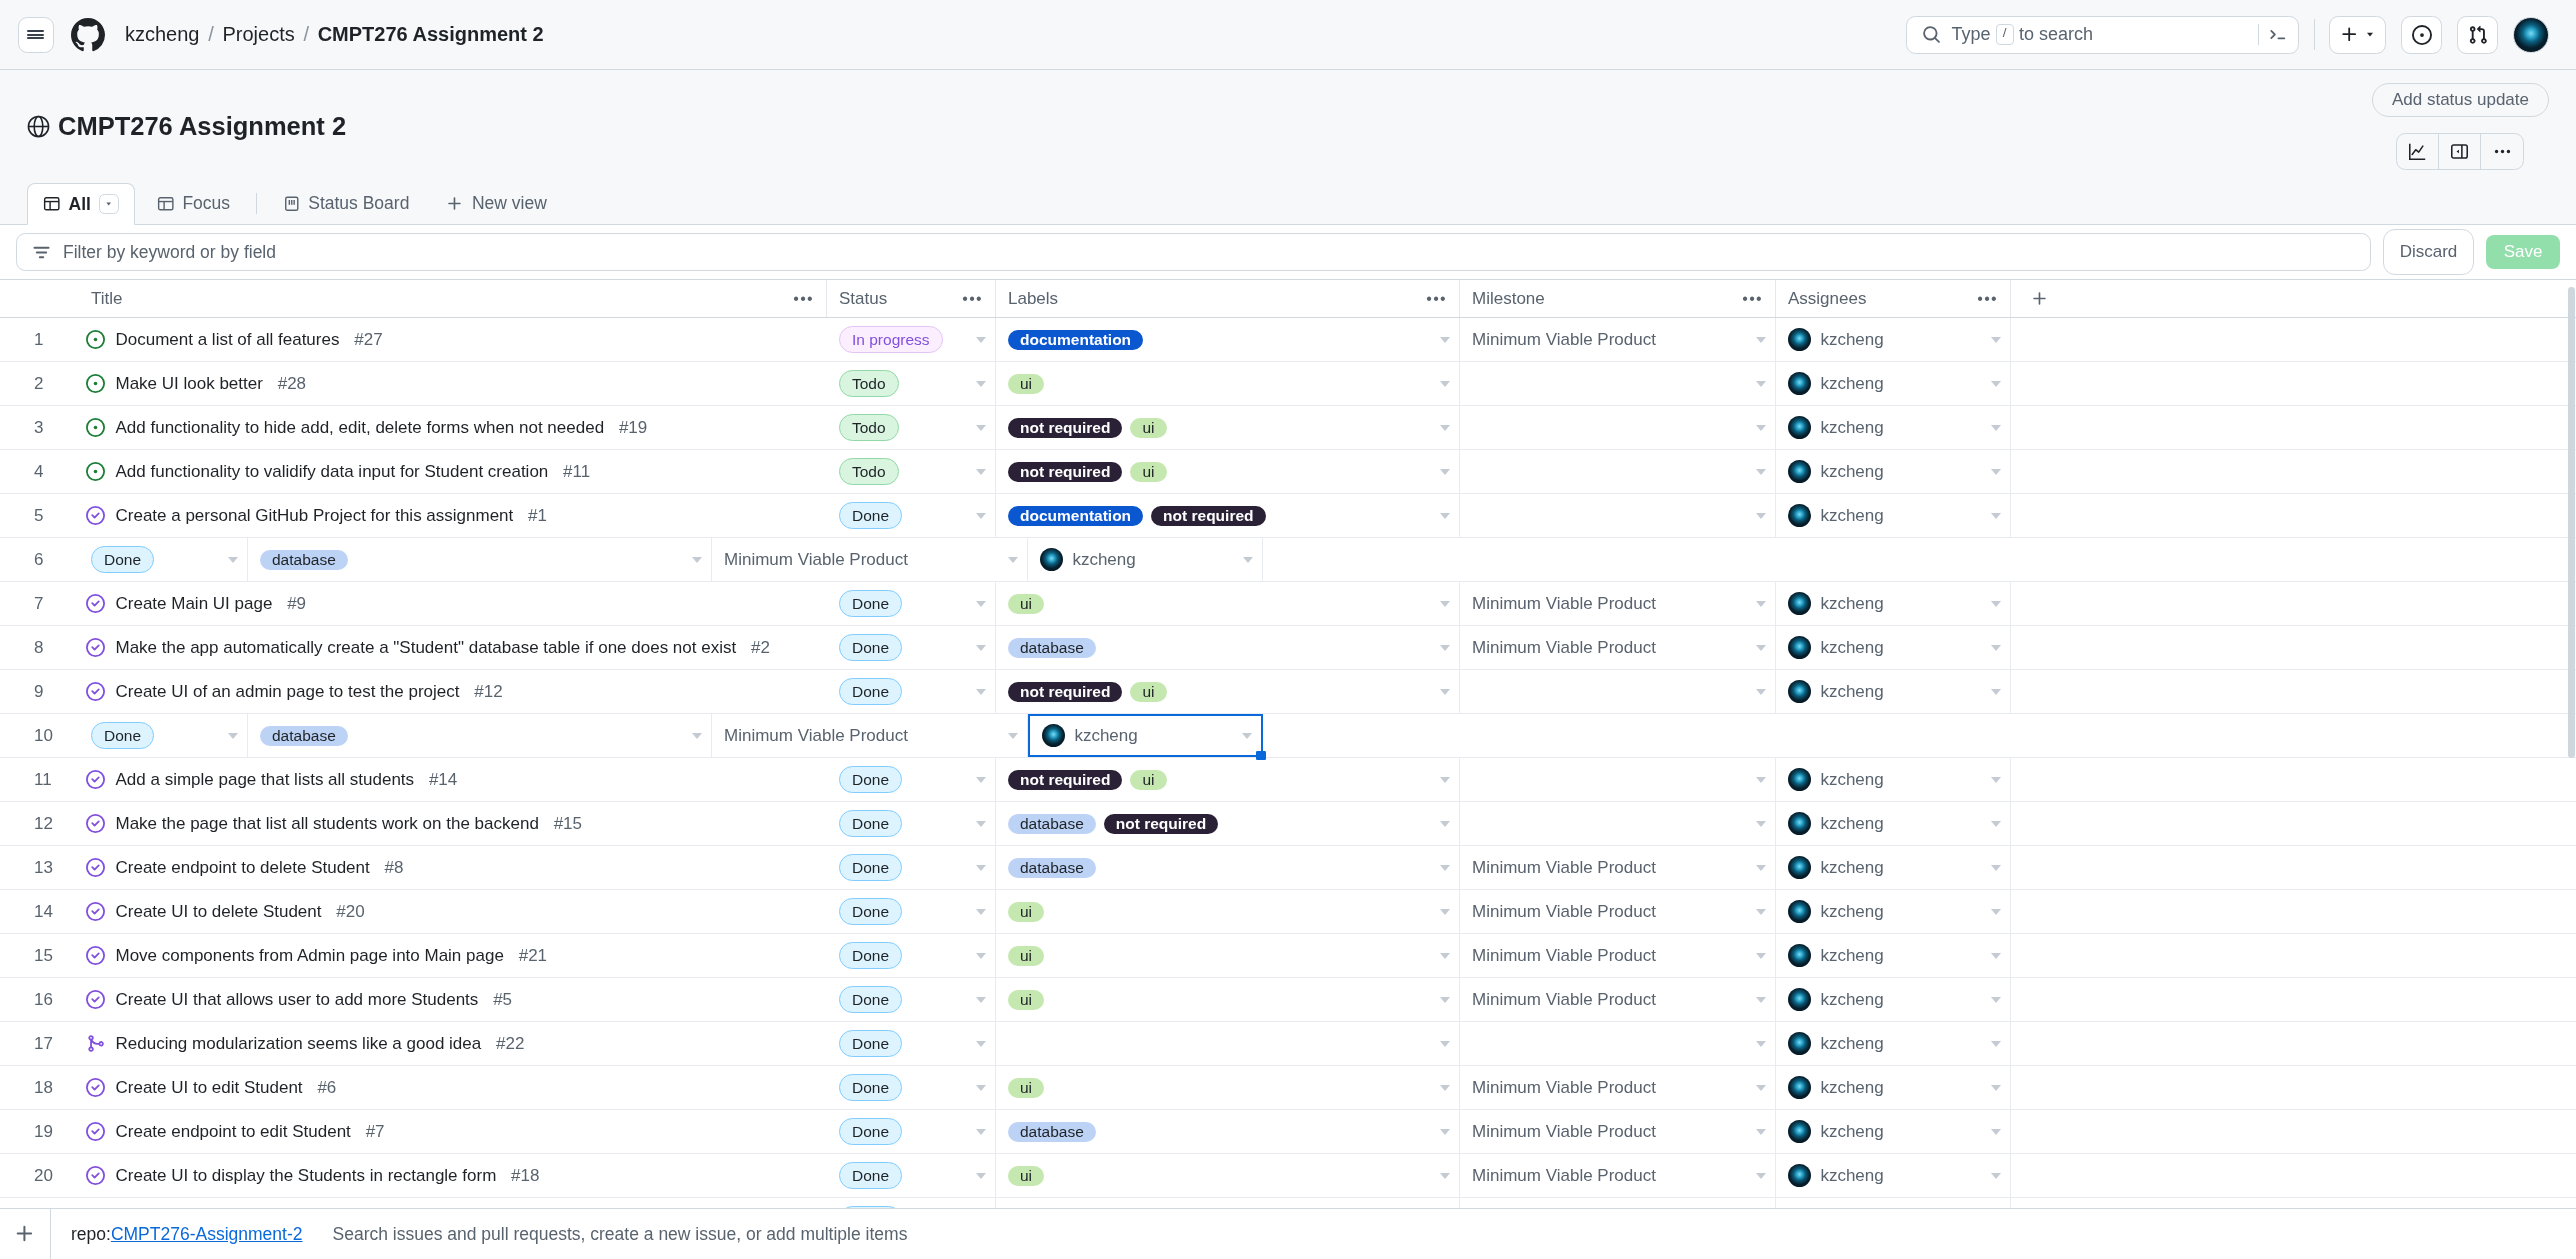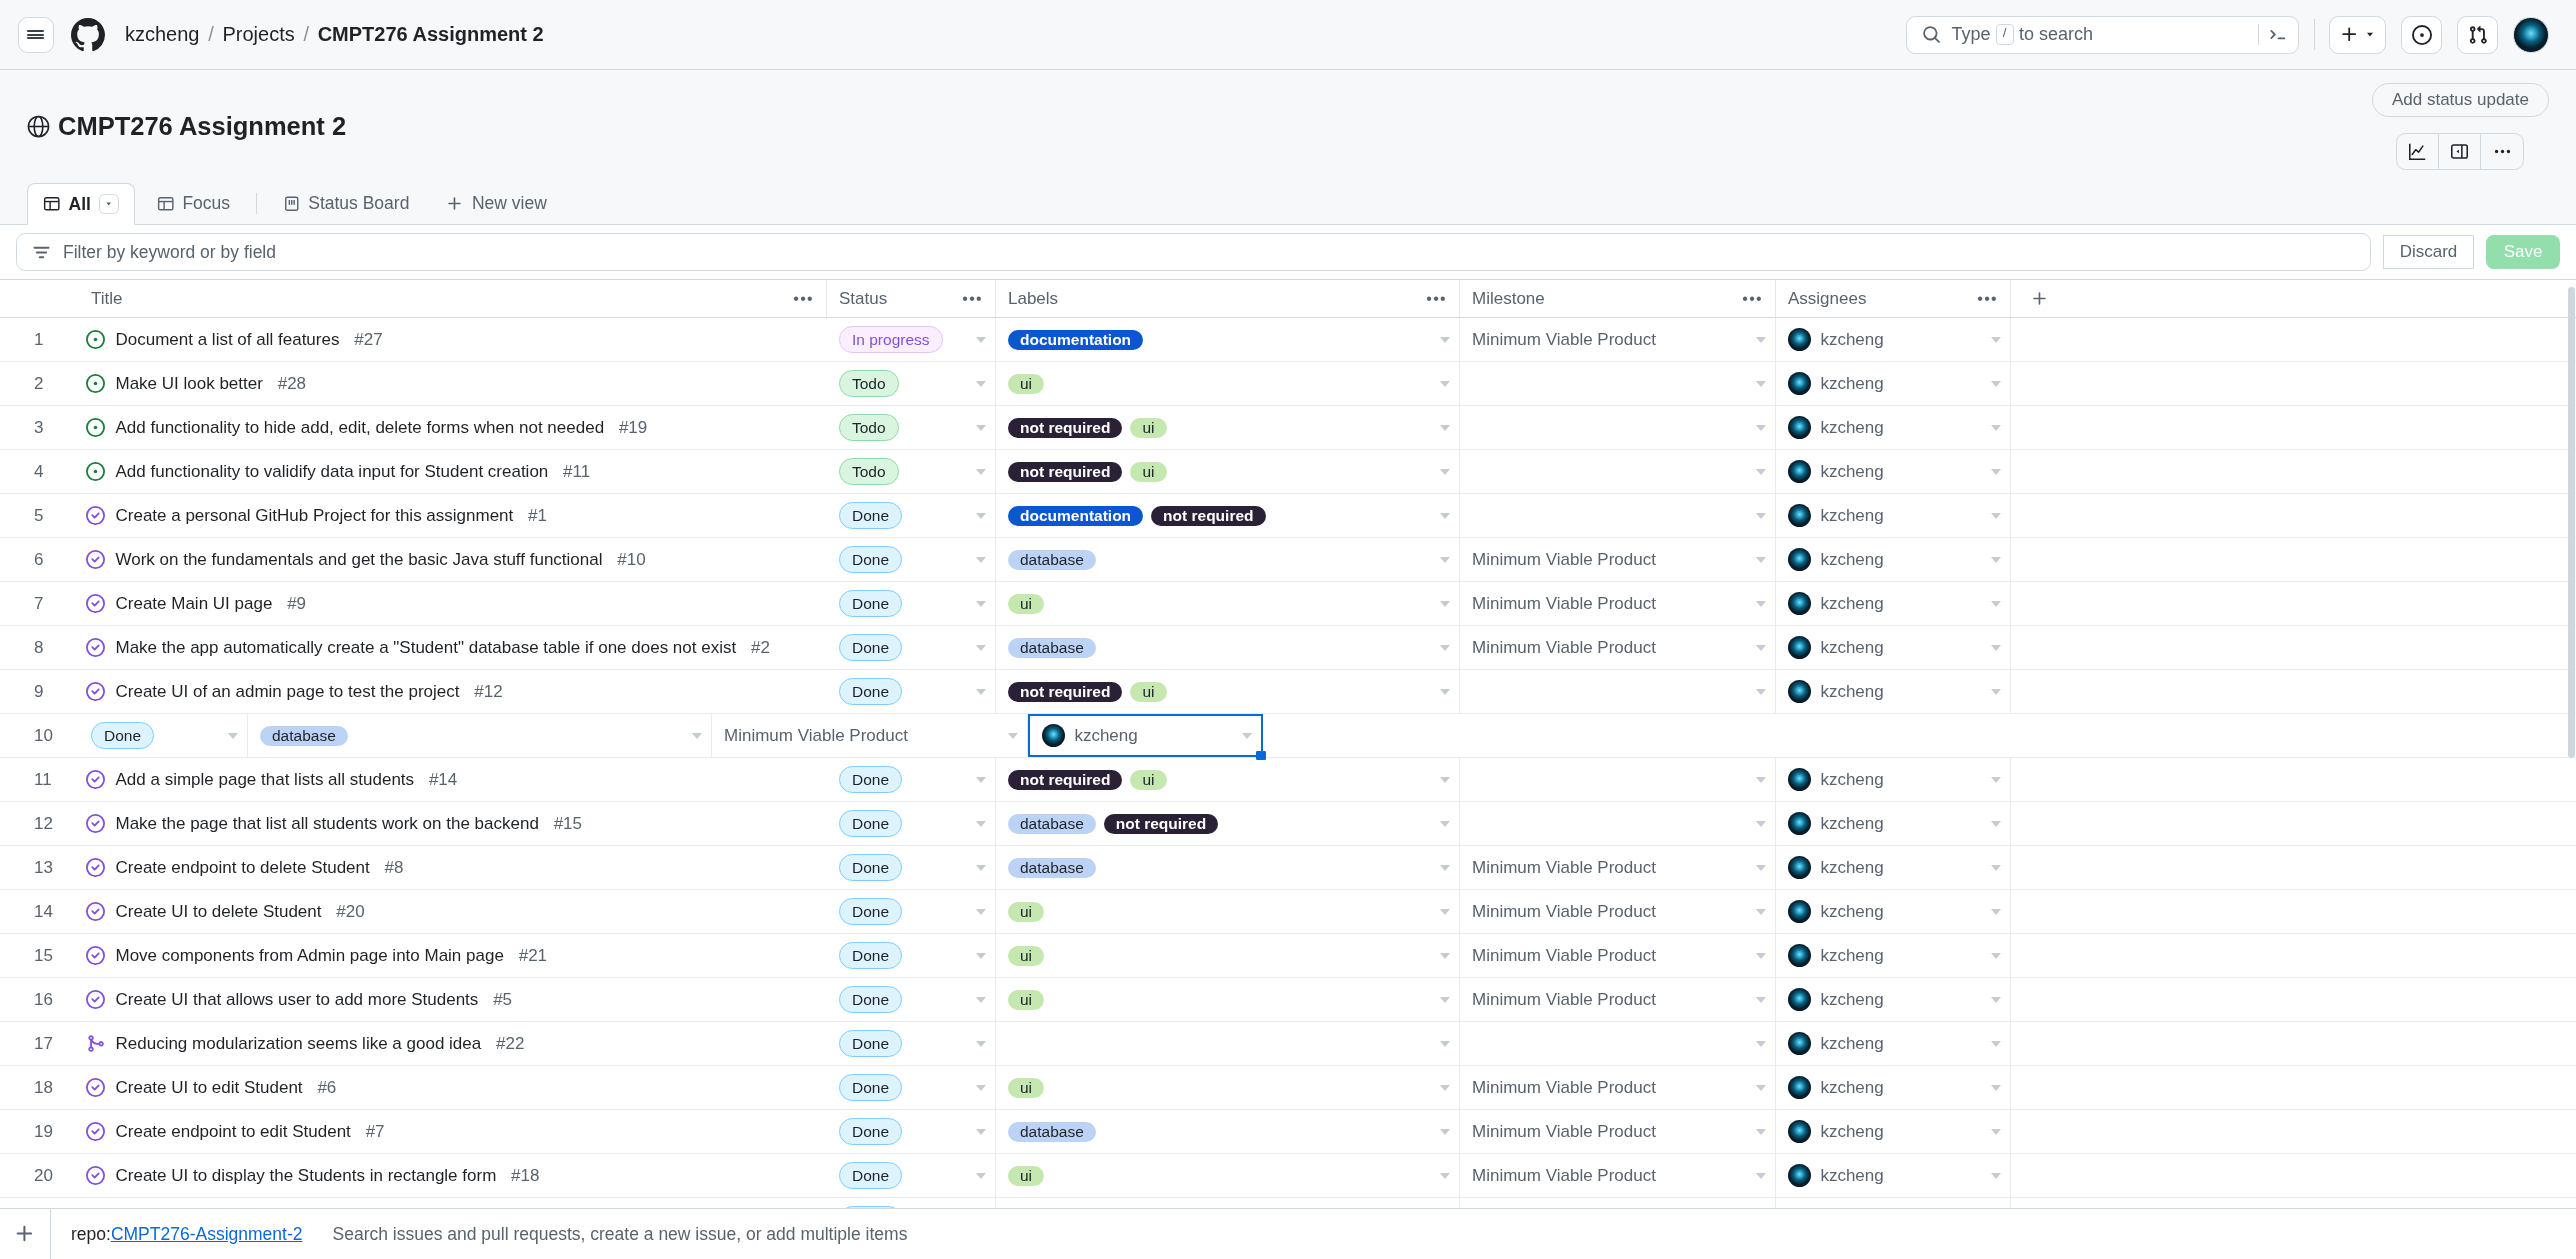--- a/index.html
+++ b/index.html
@@ -147,21 +147,21 @@
     padding: 0 16px; gap: 12px; background: #ffffff;
     border-bottom: 0.7px solid #d1d9e0;
   }
   .filter-input {
     flex: 1; height: 38px;
     border: 0.7px solid #d1d9e0; border-radius: 9.4px;
     display: flex; align-items: center; gap: 12px; padding: 0 15px;
     font-size: 17.5px; color: #59636e; cursor: text;
   }
   .discard-btn {
-    height: 34px; padding: 0 16px; border: 0.7px solid #d1d9e0; border-radius: 0;
+    height: 46px; padding: 0 16px; border: 0.7px solid #d1d9e0; border-radius: 12px;
     background: #ffffff; color: #59636e; font-size: 17px;
     display: flex; align-items: center; cursor: pointer;
   }
   .save-btn {
     height: 34px; padding: 0 17.5px; border: none; border-radius: 8px;
     background: #93dfab; color: #ffffff; font-size: 17px; font-weight: 500;
     display: flex; align-items: center; cursor: pointer;
   }
 
   
@@ -759,32 +759,20 @@
      </div>
         </div>
    <div class="col-plus">
           <div class="cell"></div>
         </div>
       </div>
       <div class="trow tbody-row">
         <div class="col-num">
           <div class="cell">6</div>
         </div>
-   <div class="col-title">
-          <div class="cell">
-       <span>
-              <svg width="19" height="19" viewBox="0 0 16 16" fill="#8250df">
-                <path d="M11.28 6.78a.75.75 0 0 0-1.06-1.06L7.25 8.69 5.78 7.22a.75.75 0 0 0-1.06 1.06l2 2a.75.75 0 0 0 1.06 0Z"></path>
-                <path d="M16 8A8 8 0 1 1 0 8a8 8 0 0 1 16 0Zm-1.5 0a6.5 6.5 0 1 0-13 0 6.5 6.5 0 0 0 13 0Z"></path>
-              </svg>
-            </span>
-       <span class="title-text">Work on the fundamentals and get the basic Java stuff functional</span>
-       <span class="title-num">#10</span>
-     </div>
-        </div>
    <div class="col-status">
           <div class="cell">
        <span class="badge st-done">Done</span>
        <span class="cell-caret"></span>
      </div>
         </div>
    <div class="col-labels">
           <div class="cell">
        <span class="labels-stack">
               <span class="lbl lbl-database">database</span>

